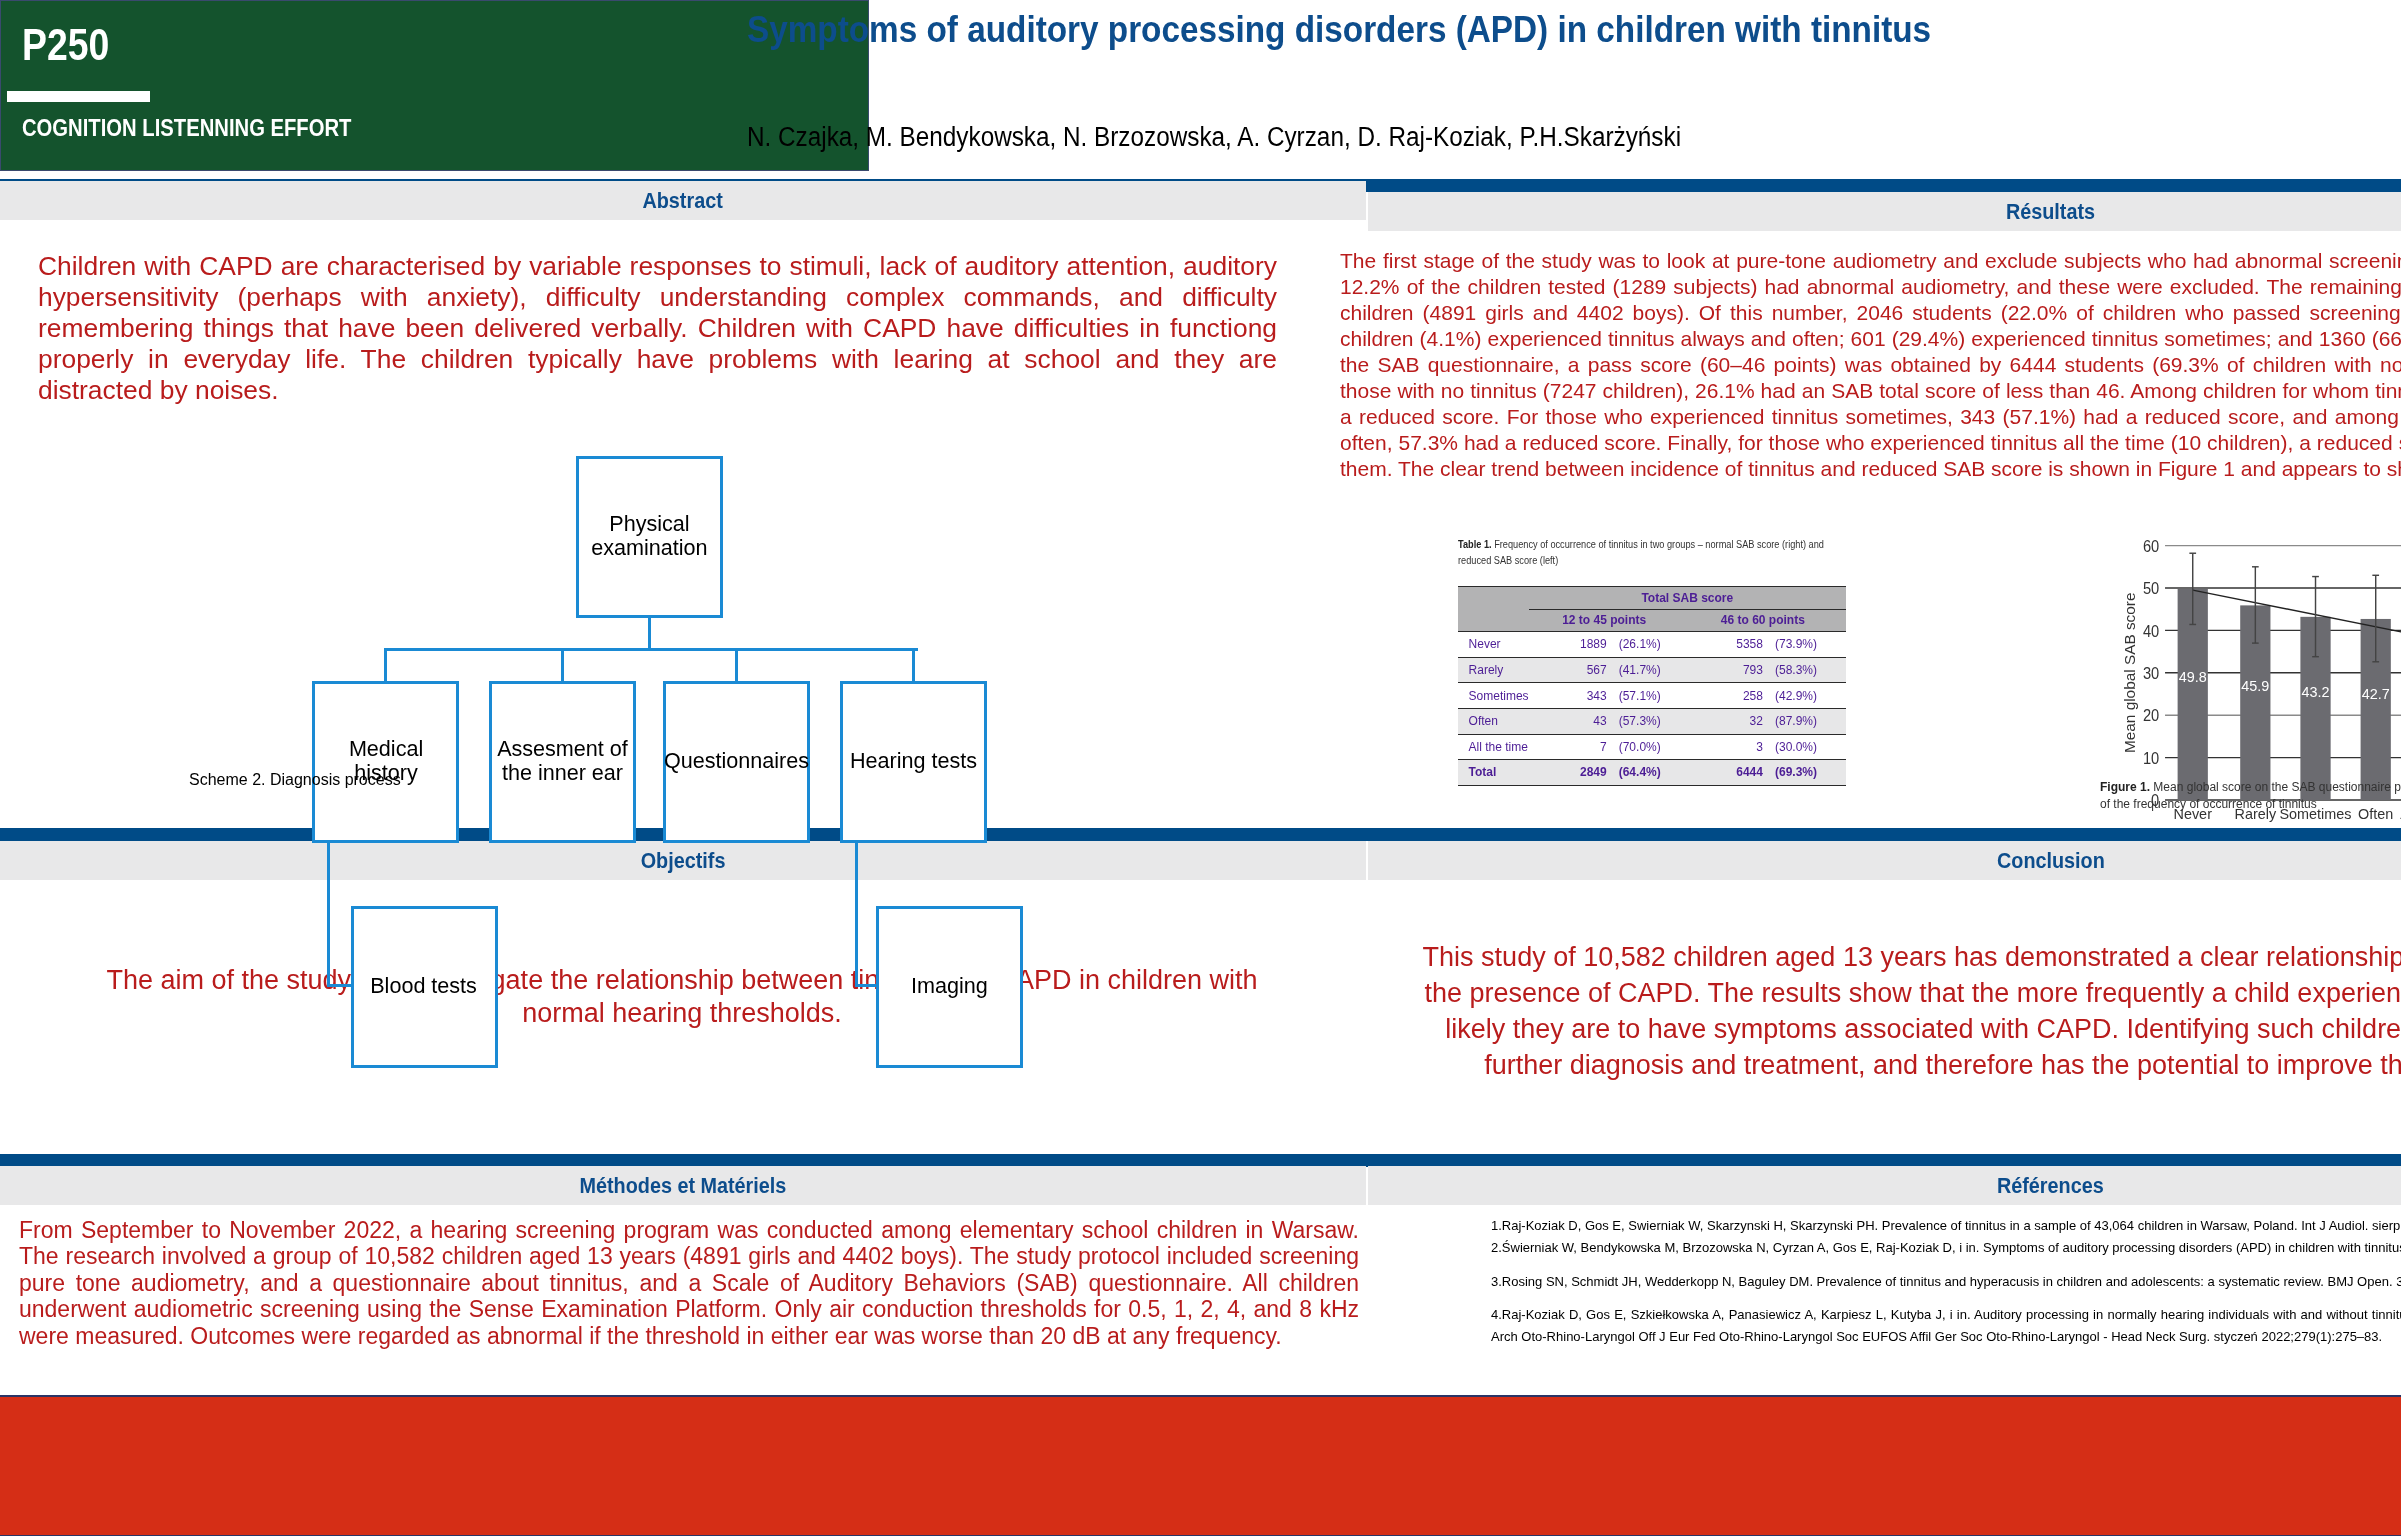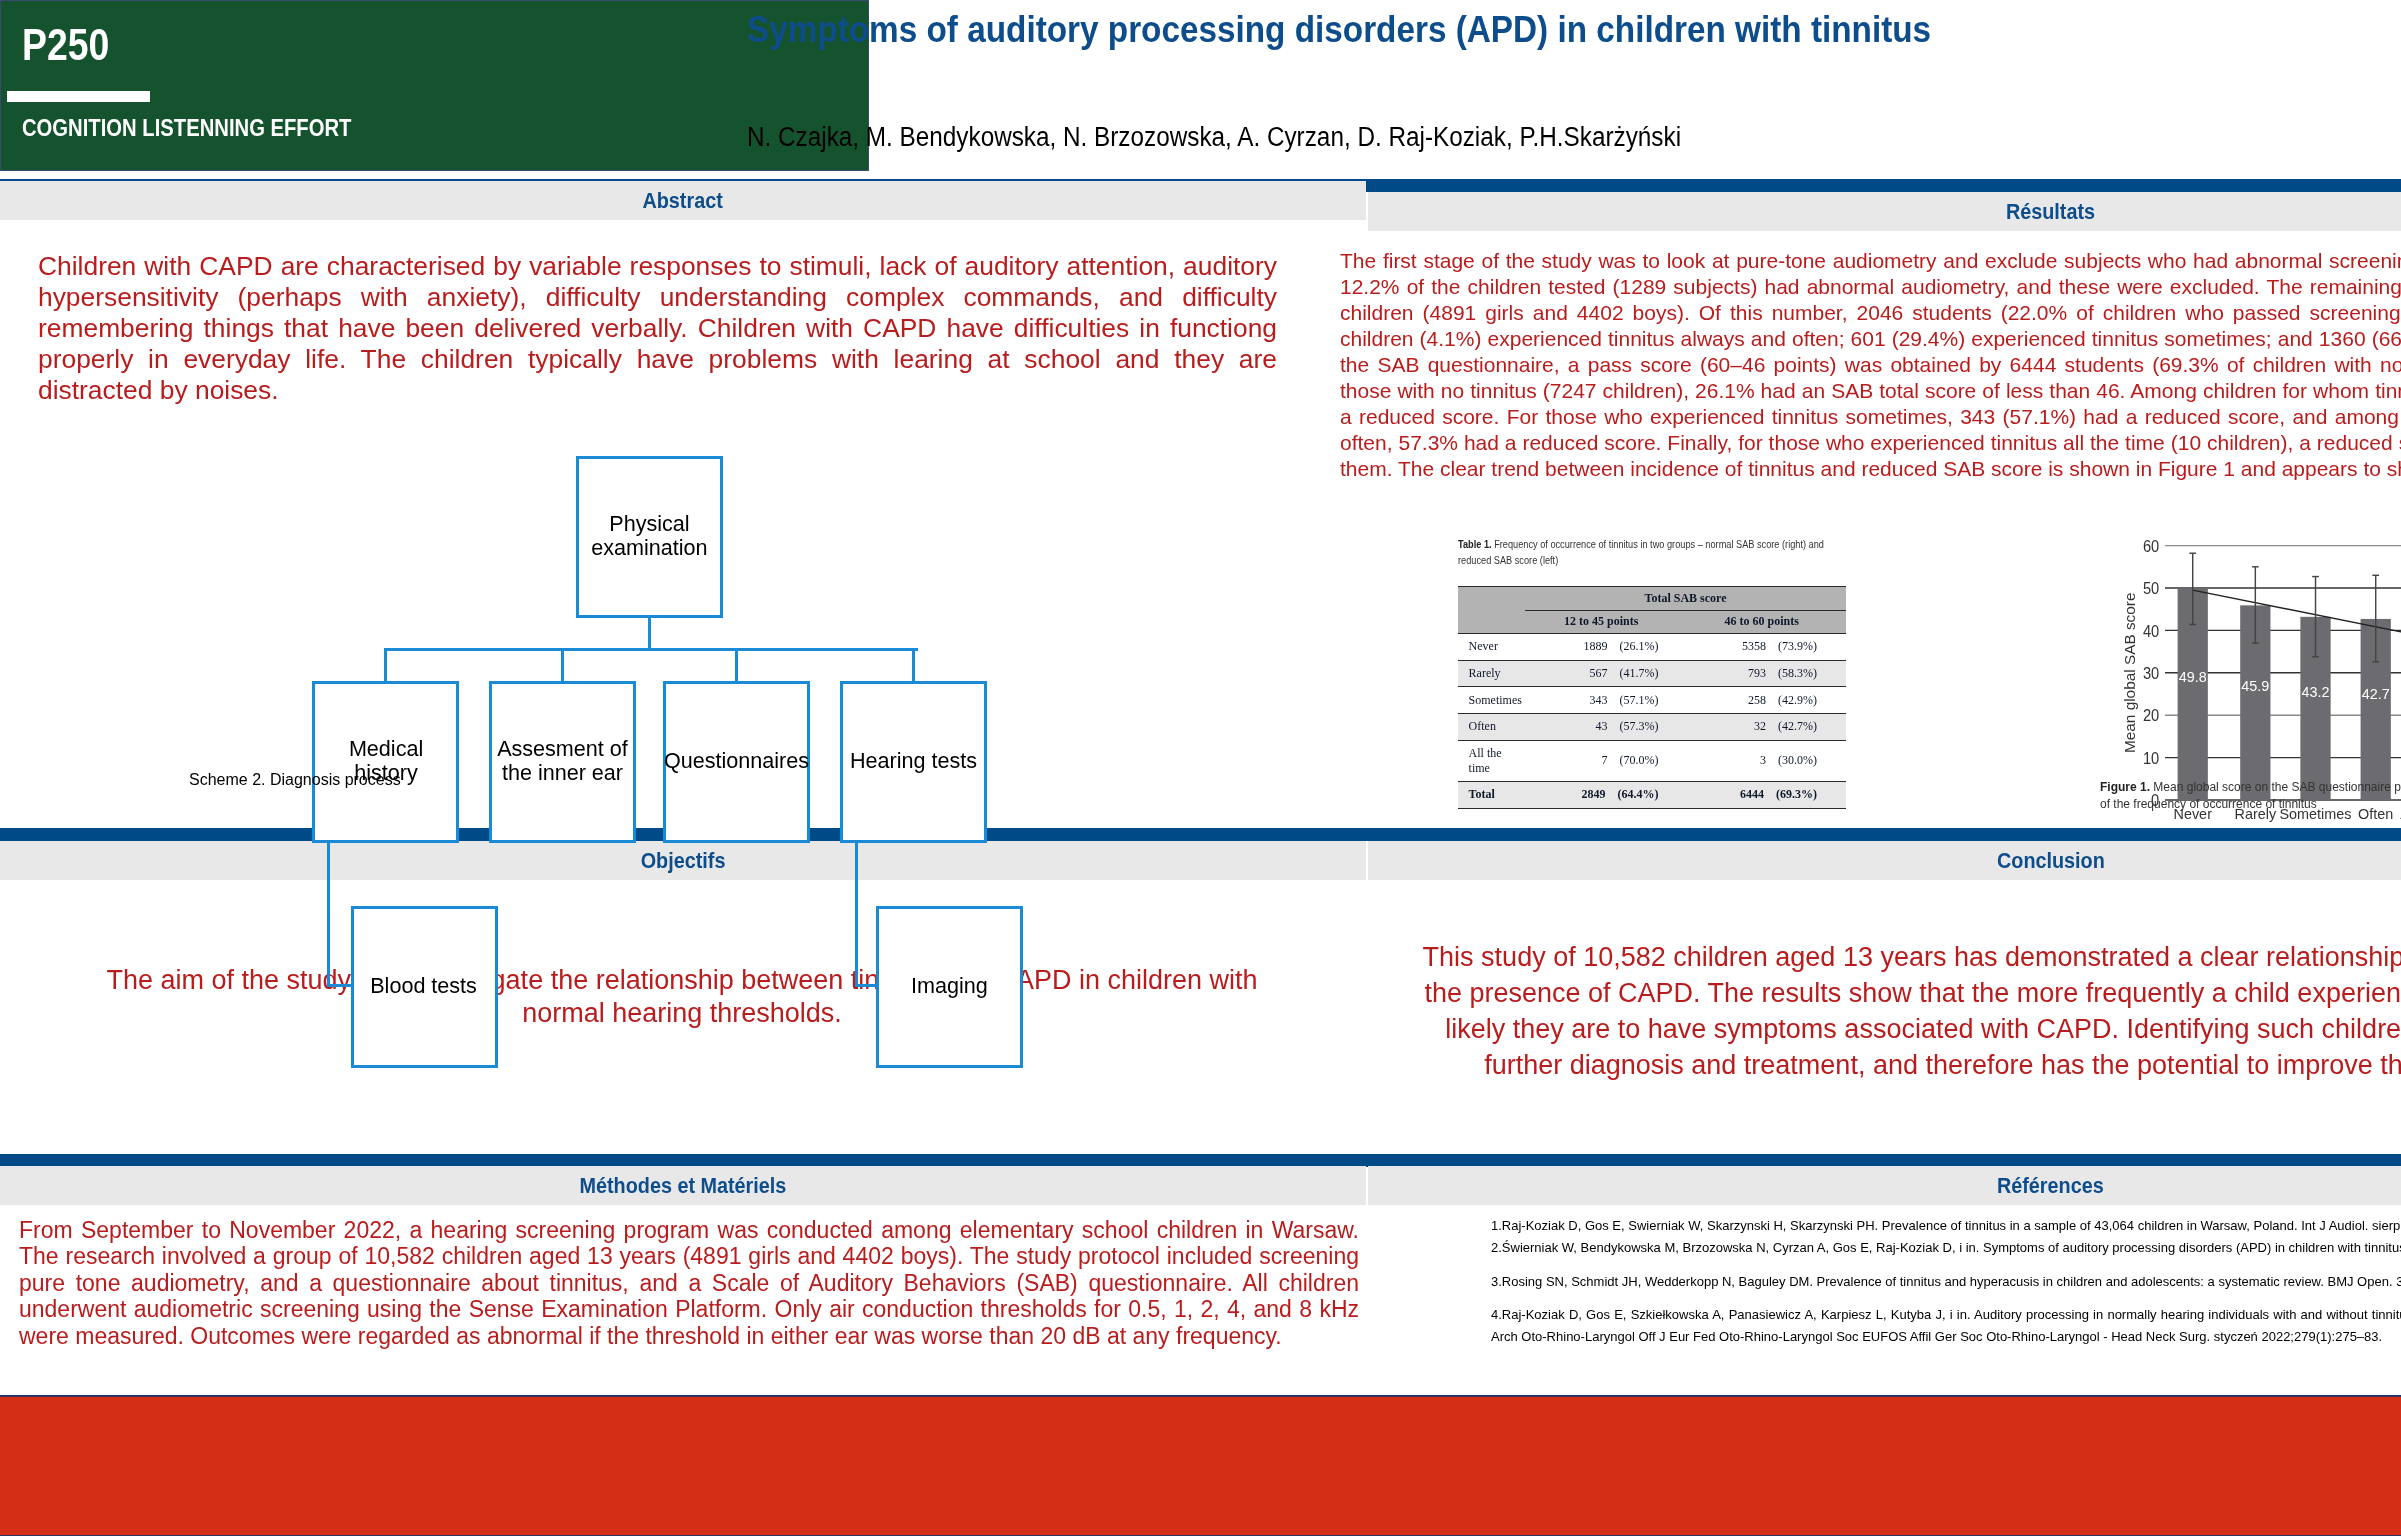--- a/index.html
+++ b/index.html
@@ -35,21 +35,21 @@
   
   .diagram { position: absolute; left: 288px; top: 423px; width: 816px; height: 375px; }
   .dbox { position: absolute; border: 1.9px solid #1a8ad4; background: #fff; display: flex; align-items: center; justify-content: center; text-align: center; font-size: 21px; line-height: 23px; }
   .dline { position: absolute; background: #1a8ad4; }
   .scheme-caption { position: absolute; left: 189px; top: 771px; font-size: 16px; }
 
   
   .sab-table-wrap { position: absolute; left: 1458px; top: 537px; width: 394px; }
   .tcap { font-family: "Liberation Sans", sans-serif; font-size: 10px; line-height: 16px; color: #333; transform: scaleX(0.92); transform-origin: left; width: 423px; }
   .tcap b { color: #222; }
-  table.sab { margin-top: 17px; width: 388px; border-collapse: collapse; font-size: 12px; color: #0f172a; font-family: Liberation Serif, serif; }
+  table.sab { margin-top: 17px; width: 388px; border-collapse: collapse; font-size: 12px; color: #4c1d95; }
   table.sab th { background: #b3b3b4; font-weight: bold; padding: 3.8px 0; }
   table.sab td { padding: 5.3px 0; border-bottom: 1.4px solid #2a2a2a; }
   table.sab tr.alt td { background: #e7e7e8; }
   table.sab tr.total td { font-weight: bold; border-bottom: 1.9px solid #2a2a2a; background: #e7e7e8; }
   table.sab td.lab { padding-left: 10.6px; text-align: left; width: 67px; }
   table.sab td.num { text-align: right; }
 
   
   .chart { position: absolute; left: 2094px; top: 531px; width: 432px; height: 298px; }
   .fig-cap { position: absolute; left: 2100px; top: 779px; width: 403px; font-size: 12px; line-height: 17.3px; color: #333; }
@@ -104,21 +104,21 @@
           <td class="num" style="padding-right: 29px; margin-top: 47px;"><span>793</span><span> </span><span>(58.3%)</span></td>
         </tr>
         <tr>
           <td class="lab">Sometimes</td>
           <td class="num" style="padding-right: 19px;"><span>343</span><span> </span><span>(57.1%)</span></td>
           <td class="num" style="padding-right: 29px;"><span>258</span><span> </span><span>(42.9%)</span></td>
         </tr>
         <tr class="alt">
           <td class="lab">Often</td>
           <td class="num" style="padding-right: 19px;"><span>43</span><span> </span><span>(57.3%)</span></td>
-          <td class="num" style="padding-right: 29px;"><span>32</span><span> </span><span>(42.7%)</span></td>
+          <td class="num" style="padding-right: 29px;"><span>32</span><span> </span><span>(87.9%)</span></td>
         </tr>
         <tr>
           <td class="lab">All the time</td>
           <td class="num" style="padding-right: 19px;"><span>7</span><span> </span><span>(70.0%)</span></td>
           <td class="num" style="padding-right: 29px;"><span>3</span><span> </span><span>(30.0%)</span></td>
         </tr>
         <tr class="total">
           <td class="lab">Total</td>
           <td class="num" style="padding-right: 19px;"><span>2849</span><span> </span><span>(64.4%)</span></td>
           <td class="num" style="padding-right: 29px;"><span>6444</span><span> </span><span>(69.3%)</span></td>

